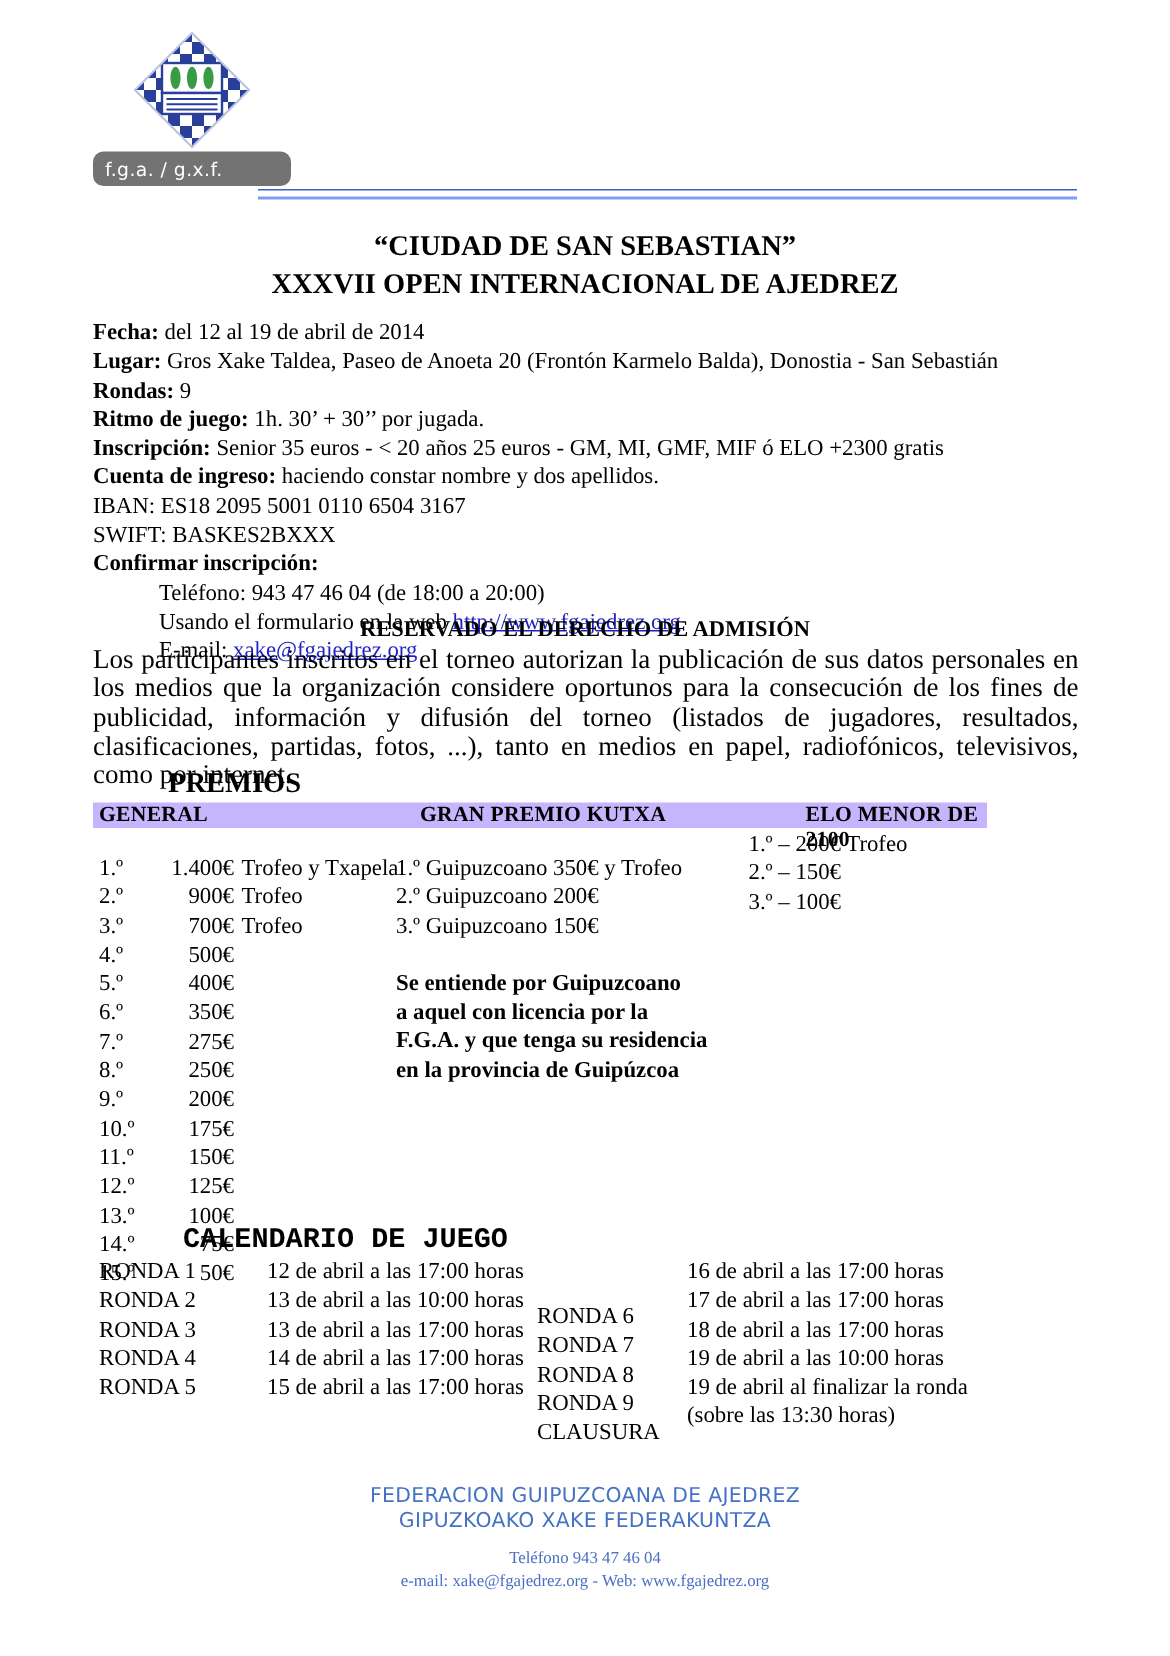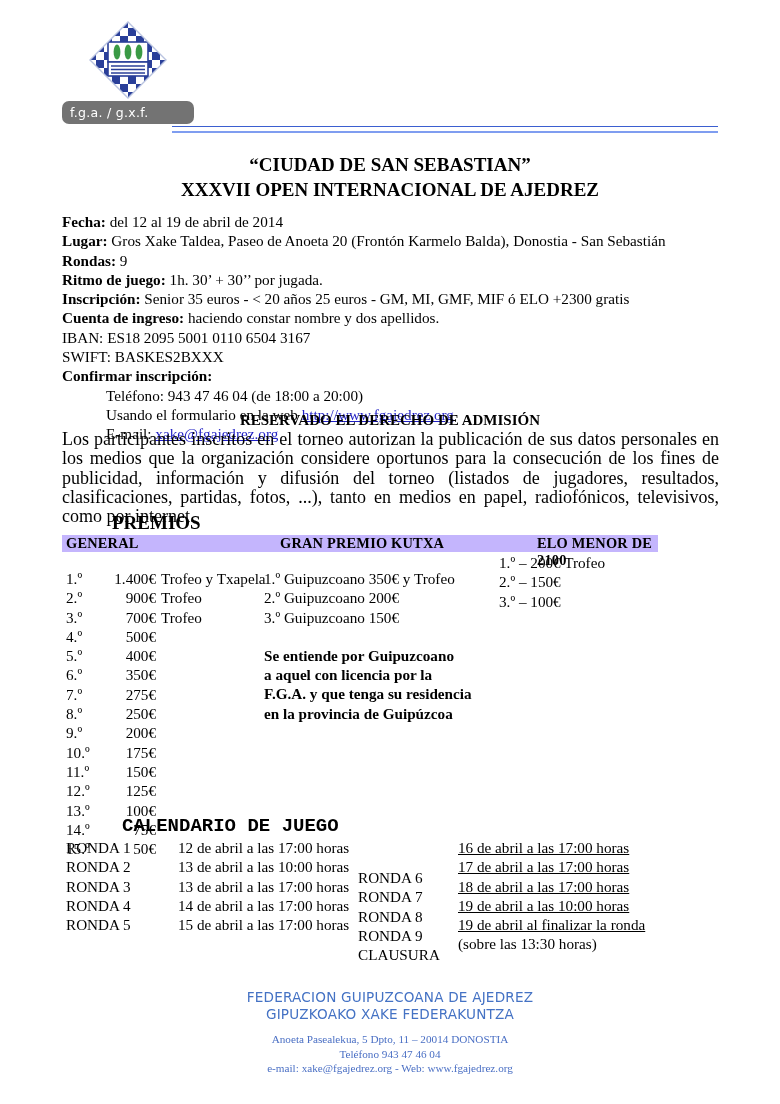--- a/index.html
+++ b/index.html
@@ -204,21 +204,21 @@
     line-height: 19.3px;
   }
   .cal .crow {
     position: relative;
     height: 19.3px;
     white-space: nowrap;
   }
   .cal .c1 { position: absolute; left: 0; }
   .cal .c2 { position: absolute; left: 112px; }
   .cal .c3 { position: absolute; left: 292px; margin-top: 30px; }
-  .cal .c4 { position: absolute; left: 392px; text-decoration: underline; }
+  .cal .c4 { position: absolute; left: 392px; }
   .cal .c4b { position: absolute; left: 392px; }
 
   .organiza {
     position: absolute;
     left: 66px;
     top: 953px;
     font-weight: bold;
     font-size: 15.2px;
     white-space: nowrap;
   }
@@ -441,18 +441,17 @@
         <span class="c4b">(sobre las 13:30 horas)</span>
       </div>
     </div>
 
 
   <div class="footer-name">
     <div>FEDERACION GUIPUZCOANA DE AJEDREZ</div>
     <div>GIPUZKOAKO XAKE FEDERAKUNTZA</div>
   </div>
   <div class="footer-addr">
-    <div>Anoeta Pasealekua, 5 Dpto, 11 – 20014 DONOSTIA</div>
     <div>Teléfono 943 47 46 04</div>
     <div>e-mail: xake@fgajedrez.org  -  Web: www.fgajedrez.org</div>
   </div>
 
 </div>
 
 </body></html>

